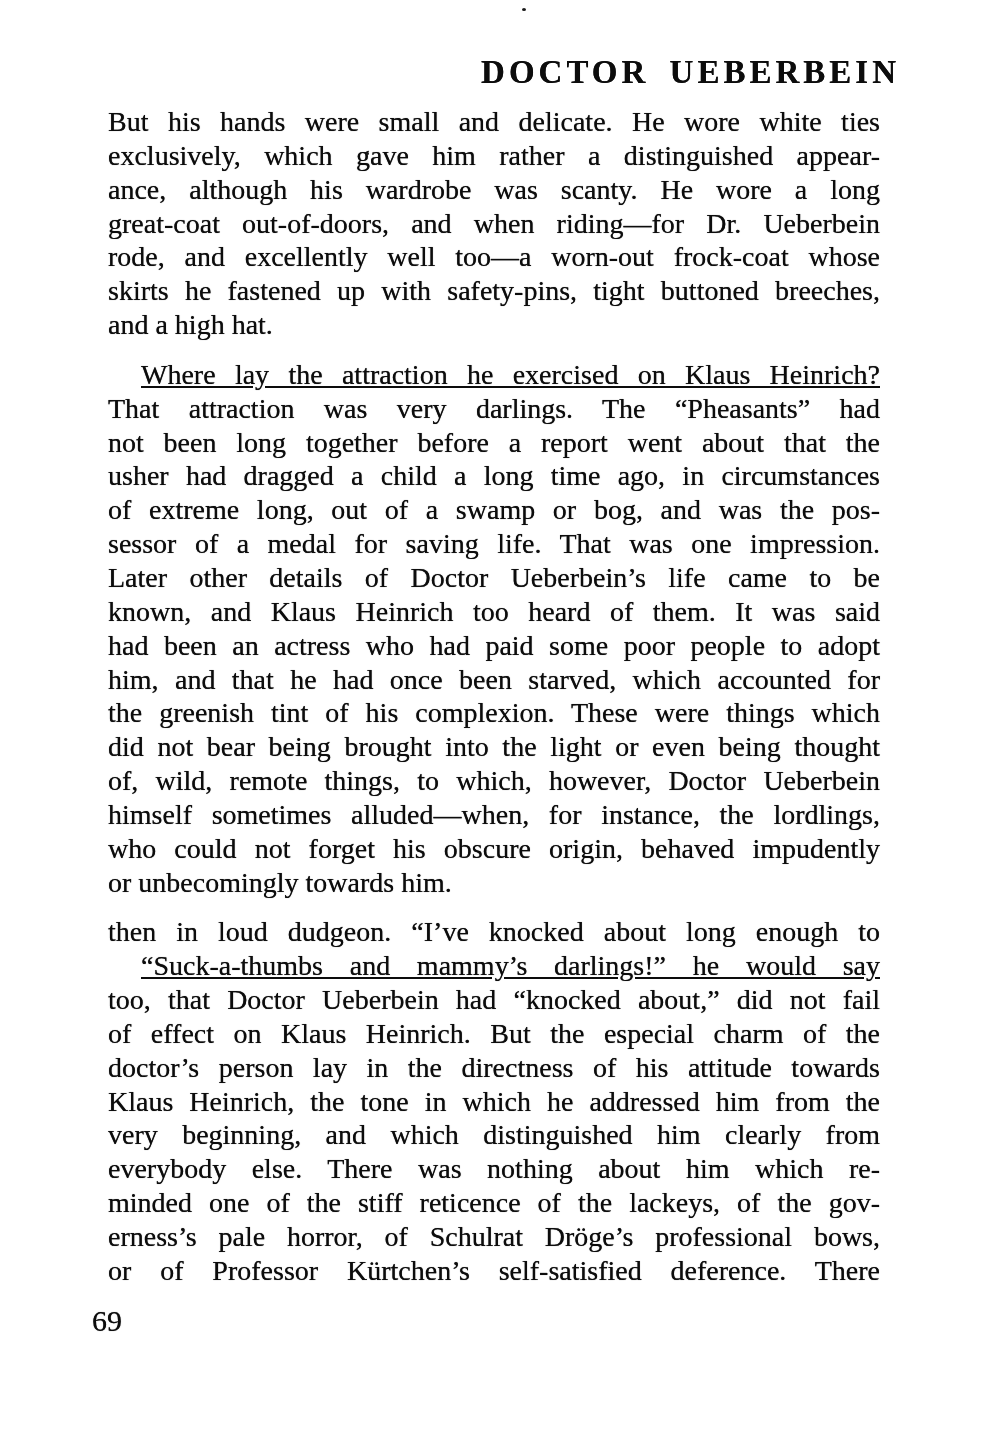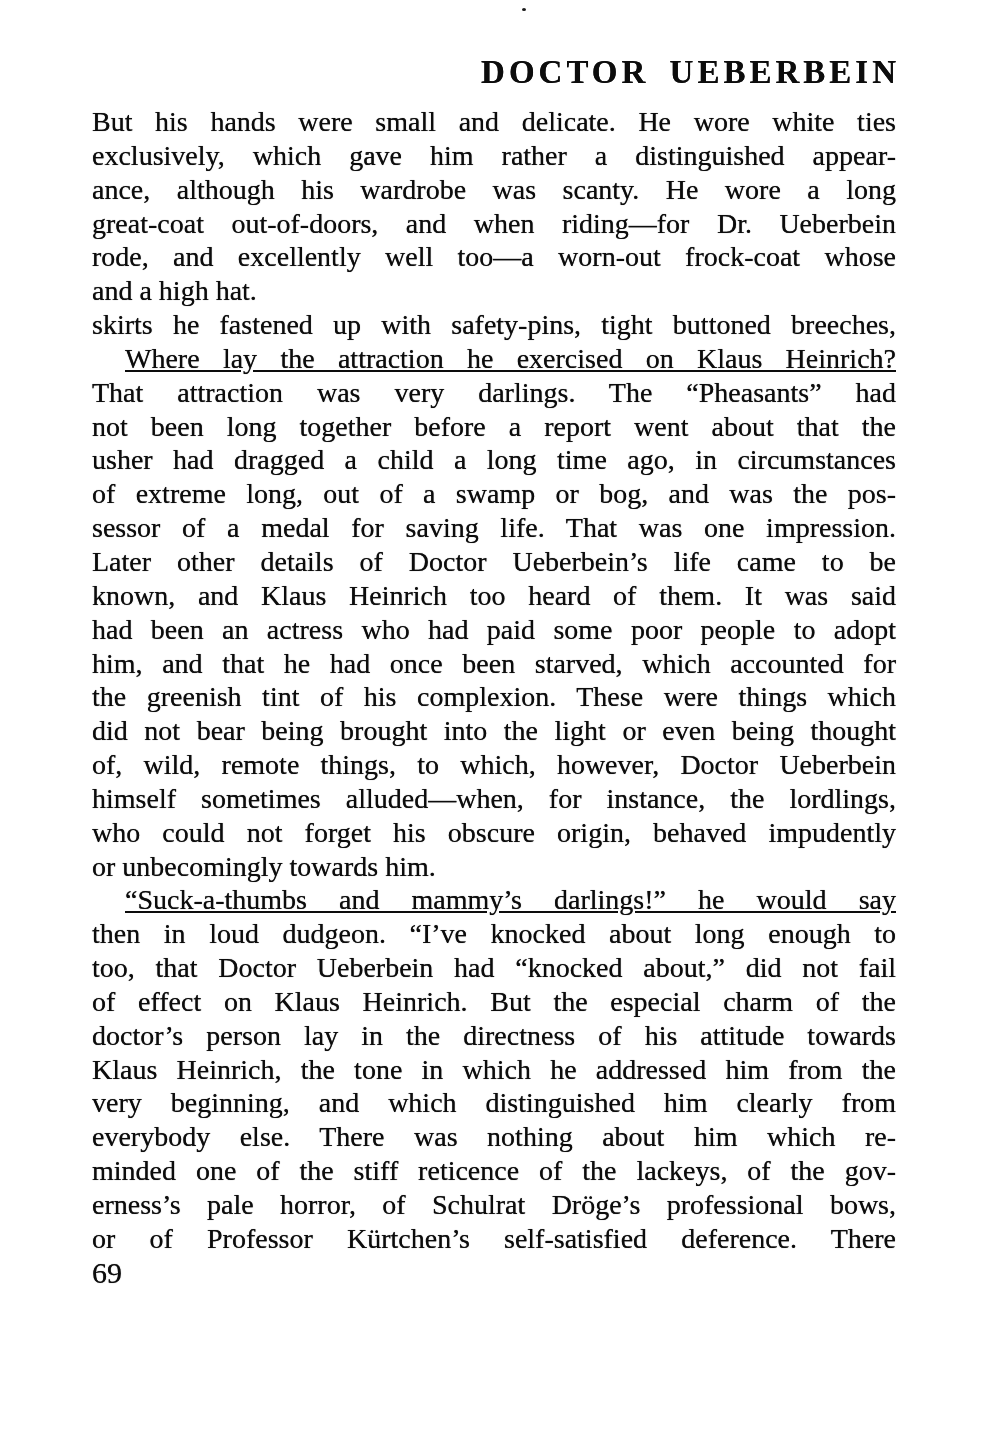--- a/index.html
+++ b/index.html
@@ -28,21 +28,21 @@
     margin-right: -4px;
     white-space: nowrap;
     text-shadow: 0 0 0.6px rgba(0,0,0,0.85);
   }
   .body-text {
     margin-top: 18px;
     font-size: 28px;
     line-height: 33.85px;
     text-shadow: 0 0 0.7px rgba(0,0,0,0.8);
   }
-  .paragraph { margin: 0; }
+  .paragraph { margin: 16px; }
   .line {
     text-align: justify;
     text-align-last: justify;
     white-space: normal;
   }
   .line.lastline {
     text-align-last: left;
   }
   .line.indented {
     text-indent: 33px;
@@ -71,44 +71,44 @@
 
   <div class="running-header">DOCTOR UEBERBEIN</div>
 
   <div class="body-text" id="body-text">
       <div class="paragraph">
         <div class="line">But his hands were small and delicate. He wore white ties</div>
         <div class="line">exclusively, which gave him rather a distinguished appear-</div>
         <div class="line">ance, although his wardrobe was scanty. He wore a long</div>
         <div class="line">great-coat out-of-doors, and when riding—for Dr. Ueberbein</div>
         <div class="line">rode, and excellently well too—a worn-out frock-coat whose</div>
+        <div class="line">skirts he fastened up with safety-pins, tight buttoned breeches,</div>
         <div class="line lastline">and a high hat.</div>
-        <div class="line">skirts he fastened up with safety-pins, tight buttoned breeches,</div>
       </div>
       <div class="paragraph">
         <div class="line indented">Where lay the attraction he exercised on Klaus Heinrich?</div>
         <div class="line">That attraction was very darlings. The “Pheasants” had</div>
         <div class="line">not been long together before a report went about that the</div>
         <div class="line">usher had dragged a child a long time ago, in circumstances</div>
         <div class="line">of extreme long, out of a swamp or bog, and was the pos-</div>
         <div class="line">sessor of a medal for saving life. That was one impression.</div>
         <div class="line">Later other details of Doctor Ueberbein’s life came to be</div>
         <div class="line">known, and Klaus Heinrich too heard of them. It was said</div>
         <div class="line">had been an actress who had paid some poor people to adopt</div>
         <div class="line">him, and that he had once been starved, which accounted for</div>
         <div class="line">the greenish tint of his complexion. These were things which</div>
         <div class="line">did not bear being brought into the light or even being thought</div>
         <div class="line">of, wild, remote things, to which, however, Doctor Ueberbein</div>
         <div class="line">himself sometimes alluded—when, for instance, the lordlings,</div>
         <div class="line">who could not forget his obscure origin, behaved impudently</div>
         <div class="line lastline">or unbecomingly towards him.</div>
       </div>
       <div class="paragraph">
+        <div class="line">then in loud dudgeon. “I’ve knocked about long enough to</div>
         <div class="line indented">“Suck-a-thumbs and mammy’s darlings!” he would say</div>
-        <div class="line">then in loud dudgeon. “I’ve knocked about long enough to</div>
         <div class="line">too, that Doctor Ueberbein had “knocked about,” did not fail</div>
         <div class="line">of effect on Klaus Heinrich. But the especial charm of the</div>
         <div class="line">doctor’s person lay in the directness of his attitude towards</div>
         <div class="line">Klaus Heinrich, the tone in which he addressed him from the</div>
         <div class="line">very beginning, and which distinguished him clearly from</div>
         <div class="line">everybody else. There was nothing about him which re-</div>
         <div class="line">minded one of the stiff reticence of the lackeys, of the gov-</div>
         <div class="line">erness’s pale horror, of Schulrat Dröge’s professional bows,</div>
         <div class="line">or of Professor Kürtchen’s self-satisfied deference. There</div>
       </div>

